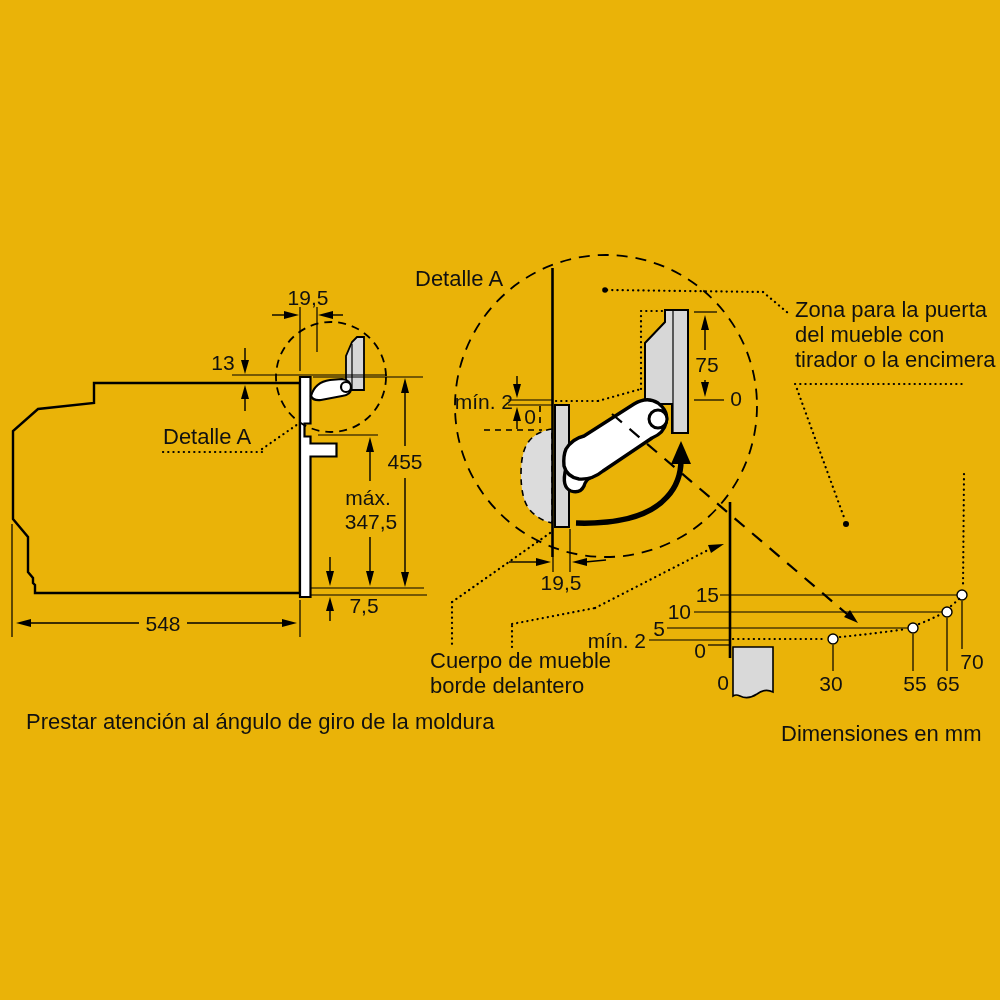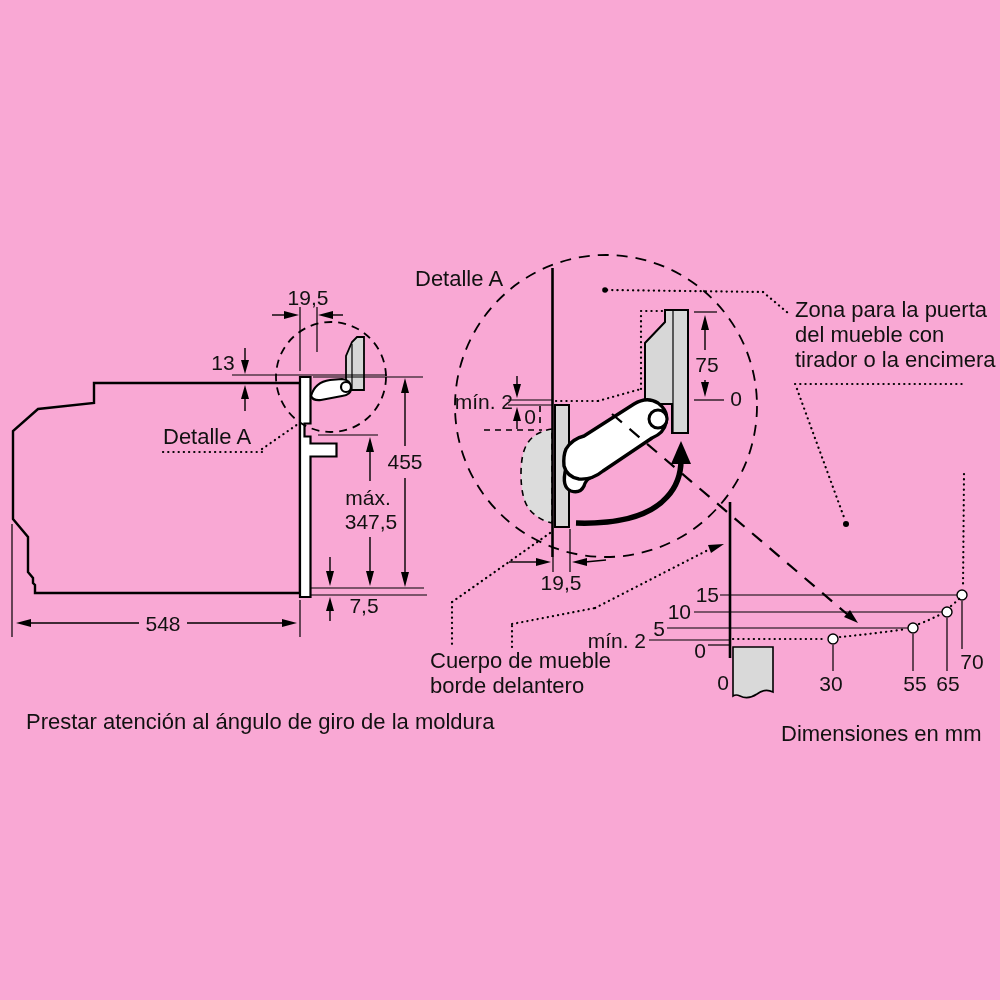--- a/index.html
+++ b/index.html
@@ -1,16 +1,16 @@
 <!DOCTYPE html>
 <html><head>
 <meta charset="utf-8">
 <style>
   html,body{margin:0;padding:0;background:#ffffff;}
-  .stage{position:relative;width:1000px;height:1000px;background:#f9a8d4;overflow:hidden;}
+  .stage{position:relative;width:1000px;height:1000px;background:#eab308;overflow:hidden;}
   svg{position:absolute;left:0;top:0;}
   .ln{stroke:#000;fill:none;stroke-width:1.4;}
   .thin{stroke:#000;fill:none;stroke-width:1.2;}
   .thick{stroke:#000;fill:none;stroke-width:2.4;}
   .struct{stroke:#000;fill:#fff;stroke-width:2.2;}
   .arm{stroke:#000;fill:#fff;stroke-width:3.4;stroke-linejoin:round;}
   .grayfill{fill:#d7d7d7;stroke:#000;stroke-width:1.8;}
   .arr{fill:#000;stroke:none;}
   .dash{stroke:#000;fill:none;stroke-dasharray:11 8;stroke-width:1.8;}
   .dash2{stroke:#000;fill:none;stroke-dasharray:6 5;stroke-width:1.6;}

